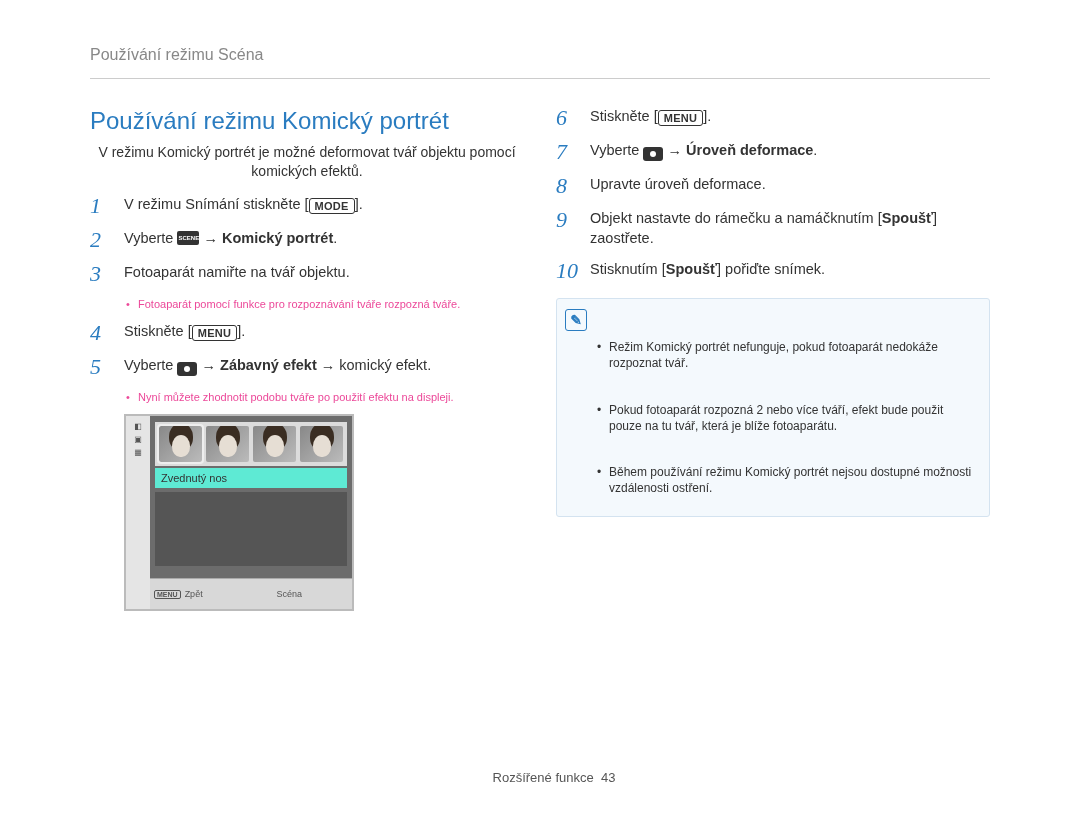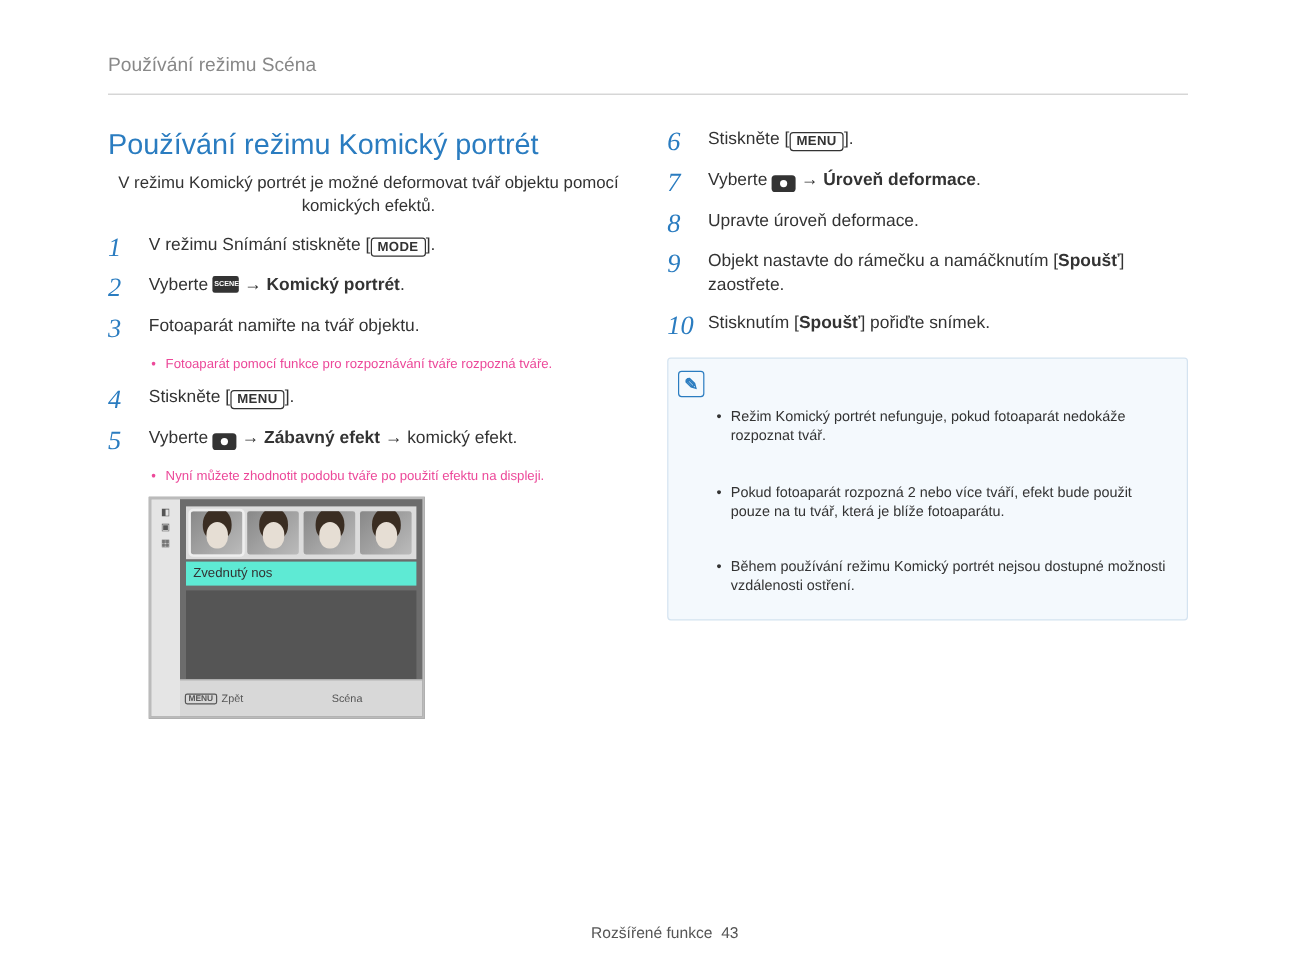--- a/index.html
+++ b/index.html
@@ -155,21 +155,21 @@
   .cam-label{
     margin:2px 5px 0 5px;
     background:#5eead4;
     color:#333;
     font-size:11px;
     padding:4px 6px;
   }
   .cam-preview{height:74px;margin:4px 5px 0 5px;background:#555;}
   .cam-footer{
     background:#d8d8d8;
-    height:31px;margin-top:0;border-top:1px solid #aaa;
+    height:31px;margin-top:12px;border-top:1px solid #aaa;
     display:flex;align-items:center;font-size:9px;color:#555;
   }
   .cam-footer span{margin-left:4px;}
   .cam-footer .move{margin-left:auto;margin-right:50px;}
   .cam-menu-tag{
     display:inline-block;border:1px solid #555;border-radius:2px;
     font-size:7px;font-weight:bold;padding:0 2px;margin-left:4px;
   }
 
   

